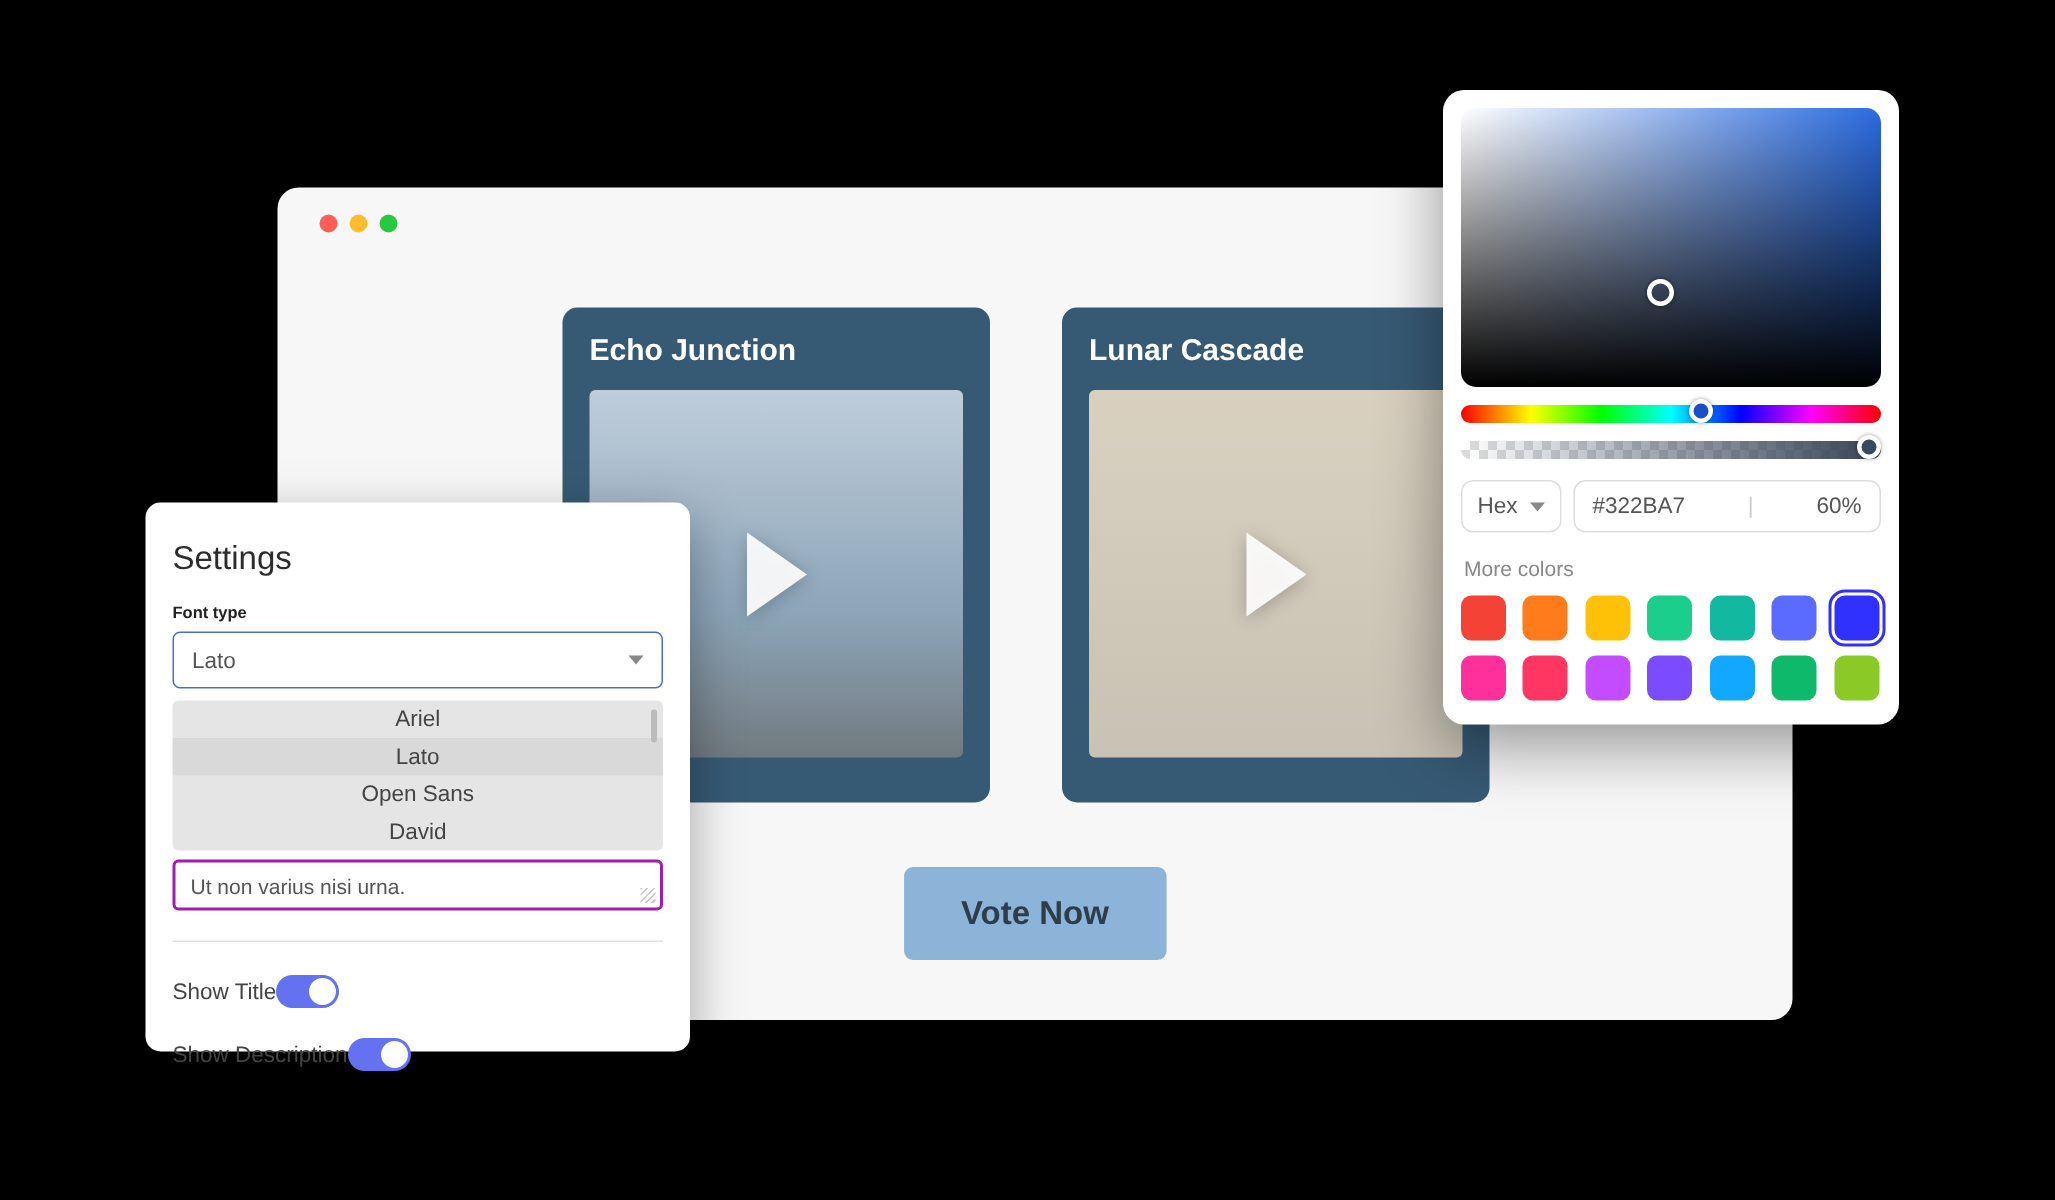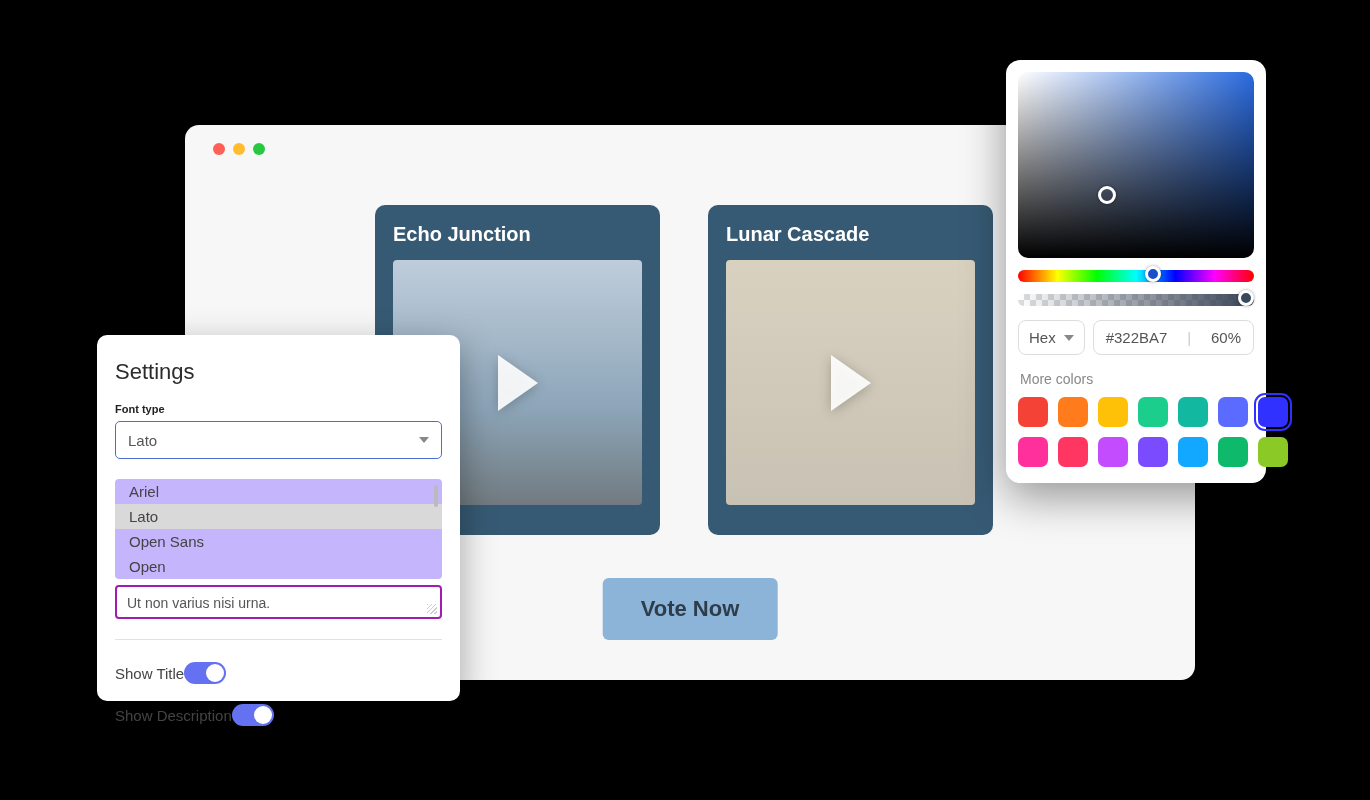--- a/index.html
+++ b/index.html
@@ -124,25 +124,26 @@
       font-size: 15px;
       cursor: pointer;
     }
     .chevron {
       width: 0; height: 0;
       border-left: 5px solid transparent;
       border-right: 5px solid transparent;
       border-top: 6px solid #888;
     }
     .dropdown-list {
-      margin-top: 20px;
-      background: #c4b5fd;
+      margin-top: 8px;
+      background: #e5e5e5;
       border-radius: 4px;
       overflow: hidden;
       position: relative;
+      text-align: center;
     }
     .dropdown-item {
       padding: 4px 14px;
       font-size: 15px;
       color: #444;
       cursor: pointer;
     }
     .dropdown-item.selected { background: #d9d9d9; }
     .dropdown-scroll {
       position: absolute;
@@ -196,21 +197,21 @@
       width: 18px; height: 18px;
       background: #fff;
       border-radius: 50%;
     }
 
     
     .color-panel {
       position: absolute;
       right: 104px;
       top: 60px;
-      width: 260px;
+      width: 304px;
       background: #fff;
       border-radius: 14px;
       box-shadow: 0 14px 44px rgba(0,0,0,0.4);
       padding: 12px 12px 16px 12px;
     }
     .color-gradient {
       width: 100%;
       height: 186px;
       border-radius: 10px;
       background:
@@ -345,21 +346,21 @@
   <div class="field-label">Font type</div>
   <div class="font-select">
     <span>Lato</span>
     <span class="chevron"></span>
   </div>
 
   <div class="dropdown-list">
     <div class="dropdown-item">Ariel</div>
     <div class="dropdown-item selected">Lato</div>
     <div class="dropdown-item">Open Sans</div>
-    <div class="dropdown-item">Open</div>
+    <div class="dropdown-item">David</div>
     <div class="dropdown-scroll"></div>
   </div>
 
   <div class="textarea-box">
     <span>Ut non varius nisi urna.</span>
     <div class="resize-grip"></div>
   </div>
 
   <hr class="divider">
 

